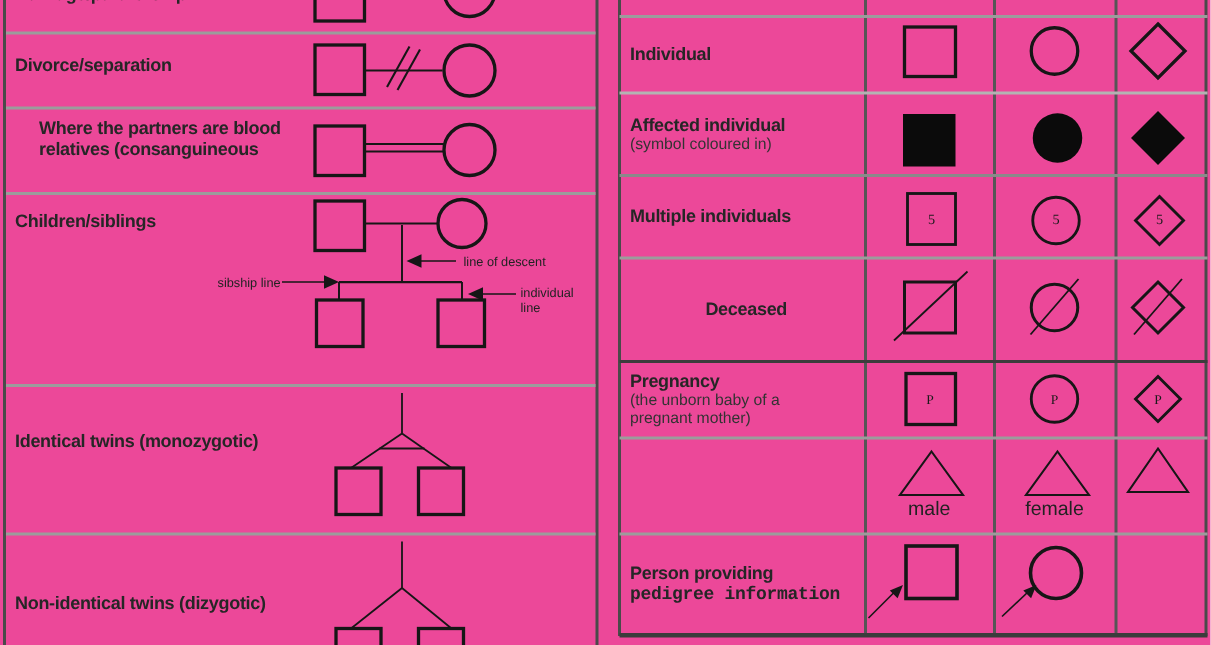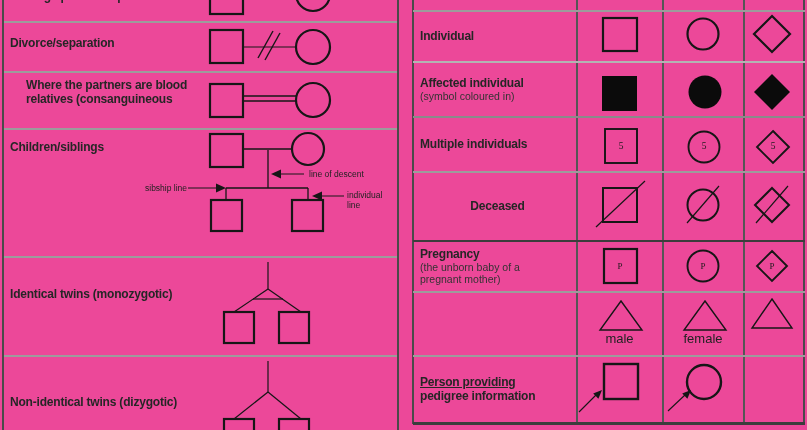--- a/index.html
+++ b/index.html
@@ -87,22 +87,22 @@
   </div>
   <div class="cell-lbl" style="top:172px;height:68px;">
     <div class="lbl" style="position:static;text-align:center;">Deceased</div>
   </div>
   <div class="cell-lbl" style="top:241px;height:50px;">
     <div class="lbl" style="position:static;">Pregnancy</div>
     <div class="sub">(the unborn baby of a</div>
     <div class="sub">pregnant mother)</div>
   </div>
   <div class="cell-lbl" style="top:356px;height:66px;">
-    <div class="lbl" style="position:static;text-decoration:underline;">Person providing</div>
-    <div class="lbl" style="position:static;">pedigree information</div>
+    <div class="lbl" style="position:static;">Person providing</div>
+    <div class="lbl" style="position:static;font-family:Liberation Mono, monospace;">pedigree information</div>
   </div>
 
   <div class="sexlbl" style="left:577px;top:331px;width:85px;">male</div>
   <div class="sexlbl" style="left:663px;top:331px;width:80px;">female</div>
 
   <svg width="807" height="430" viewBox="0 0 807 430">
 
     <g>
       <rect class="sym" x="210" y="-19" width="33" height="33" stroke-width="2.2"></rect>
       <circle class="sym" cx="313" cy="-6" r="17" stroke-width="2.2"></circle>

